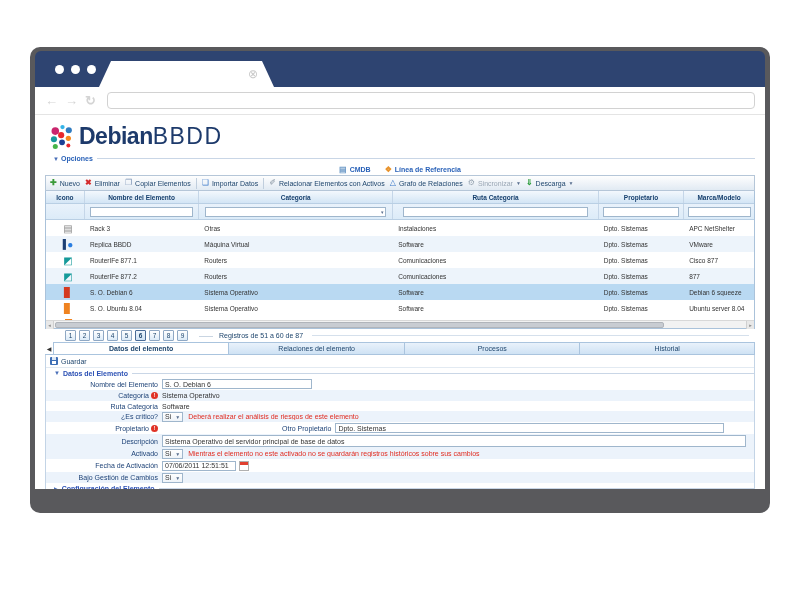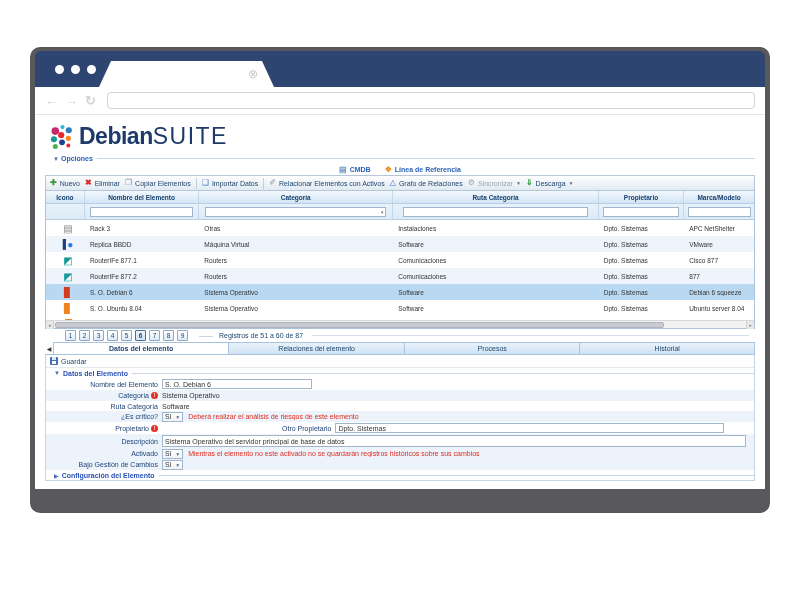--- a/index.html
+++ b/index.html
@@ -152,21 +152,21 @@
           <circle cx="15" cy="4.5" r="2.4" fill="#35b4e8"></circle>
           <circle cx="22" cy="8" r="3.4" fill="#2f7bc0"></circle>
           <circle cx="5.5" cy="18" r="3.4" fill="#16989d"></circle>
           <circle cx="13.5" cy="13.5" r="3.4" fill="#e8262c"></circle>
           <circle cx="7" cy="26" r="2.8" fill="#46b449"></circle>
           <circle cx="14.5" cy="21.5" r="3.2" fill="#1c3f94"></circle>
           <circle cx="21.5" cy="17" r="2.9" fill="#f6891f"></circle>
           <circle cx="21.5" cy="25" r="2.2" fill="#e8262c"></circle>
         </svg>
         <span class="lg-b">Debian</span>
-          <span class="lg-l">SUITE</span>
+          <span class="lg-l">BBDD</span>
       </div>
 
       <div class="opc-row">
         <span class="opc-arrow">▼</span>
         <span class="opc-label">Opciones</span>
         <span class="hline"></span>
       </div>
 
       <div class="links-row">
         <span class="qlink">
@@ -380,20 +380,25 @@
           <input class="inp" style="flex: 1 1 0%; margin-right: 8px; height: 12px;" value="Sistema Operativo del servidor principal de base de datos">
         </div>
         <div class="frow alt" style="height:11px;">
           <span class="flabel">Activado</span>
           <span class="fsel2">
               <span>Si</span>
               <span class="caret">▼</span>
             </span>
           <span class="rednote">Mientras el elemento no este activado no se guardarán registros históricos sobre sus cambios</span>
         </div>
+        <div class="frow" style="height:13px;">
+          <span class="flabel">Fecha de Activación</span>
+          <input class="inp" style="width: 74px;" value="07/06/2011 12:51:51">
+          <span class="cal"></span>
+        </div>
         <div class="frow alt" style="height:11px;">
           <span class="flabel">Bajo Gestión de Cambios</span>
           <span class="fsel2">
               <span>Si</span>
               <span class="caret">▼</span>
             </span>
         </div>
 
         <div class="secrow">
           <span class="secarrow">▶</span>

